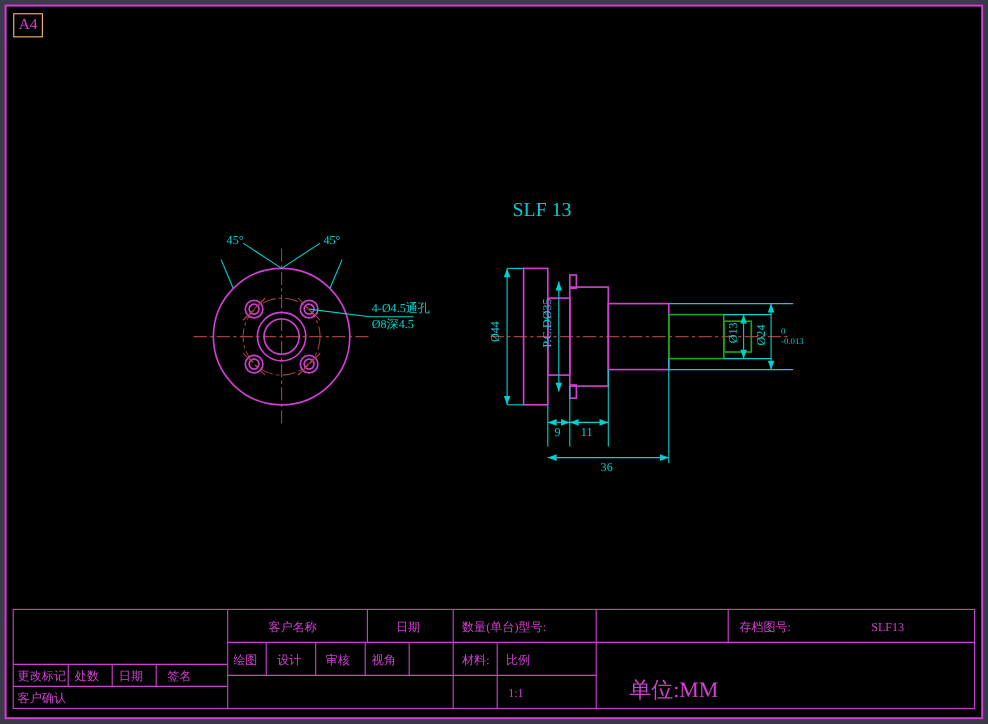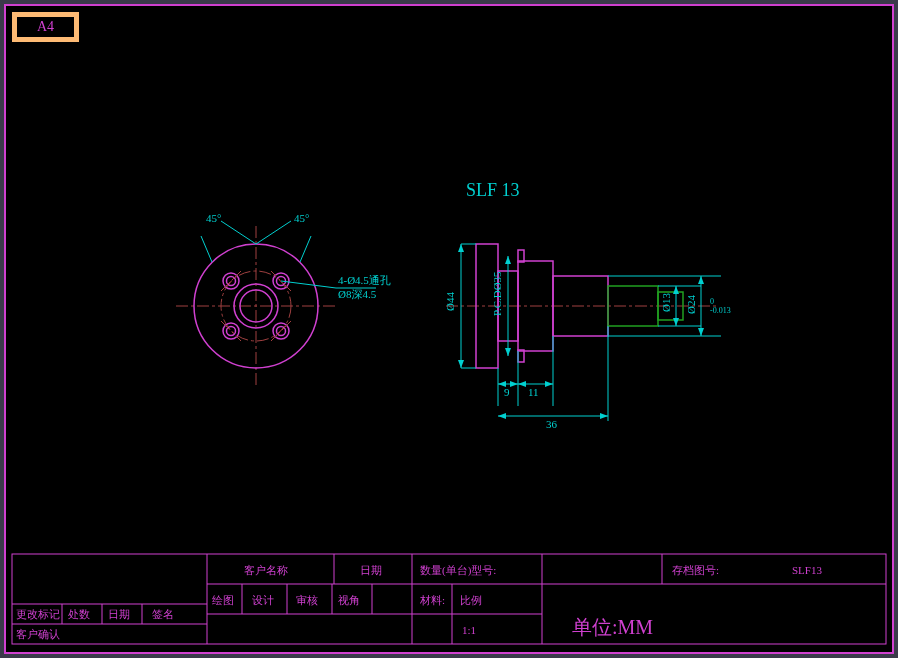--- a/index.html
+++ b/index.html
@@ -1,18 +1,18 @@
 <!DOCTYPE html>
 <html><head>
 <meta charset="utf-8">
 <style>
 body{margin:0;background:#3a3a4a;font-family:"SimSun",serif}
 .frame{width:898px;height:658px;background:#3a3a4a;position:relative}
 .sheet{position:absolute;top:4px;left:4px;right:4px;bottom:4px;background:#000;border:2px solid #d040d0}
-.a4box{position:absolute;top:6px;left:6px;border:5px solid #fdba74;padding:2px 20px;color:#d040d0;font-size:14px}
+.a4box{position:absolute;top:6px;left:6px;border:1px solid #fdba74;padding:2px 4px;color:#d040d0;font-size:14px}
 svg{position:absolute}
 .tb-text{fill:#d040d0;font-size:11px;font-family:"SimSun",serif}
 .ann-text{fill:#00d0d0;font-size:11px;font-family:"SimSun",serif}
 .big-text{fill:#d040d0;font-size:20px;font-family:"SimSun",serif}
 .part-title{fill:#00d0d0;font-size:18px;font-family:"SimSun",serif}
 .dim-line{stroke:#00d0d0;stroke-width:1;fill:none}
 .outline{stroke:#d040d0;stroke-width:1.5;fill:none}
 .outline-g{stroke:#20a020;stroke-width:1.5;fill:none}
 .center{stroke:#a04040;stroke-width:1;fill:none;stroke-dasharray:12 3 3 3}
 .tb-line{stroke:#d040d0;stroke-width:1;fill:none}

